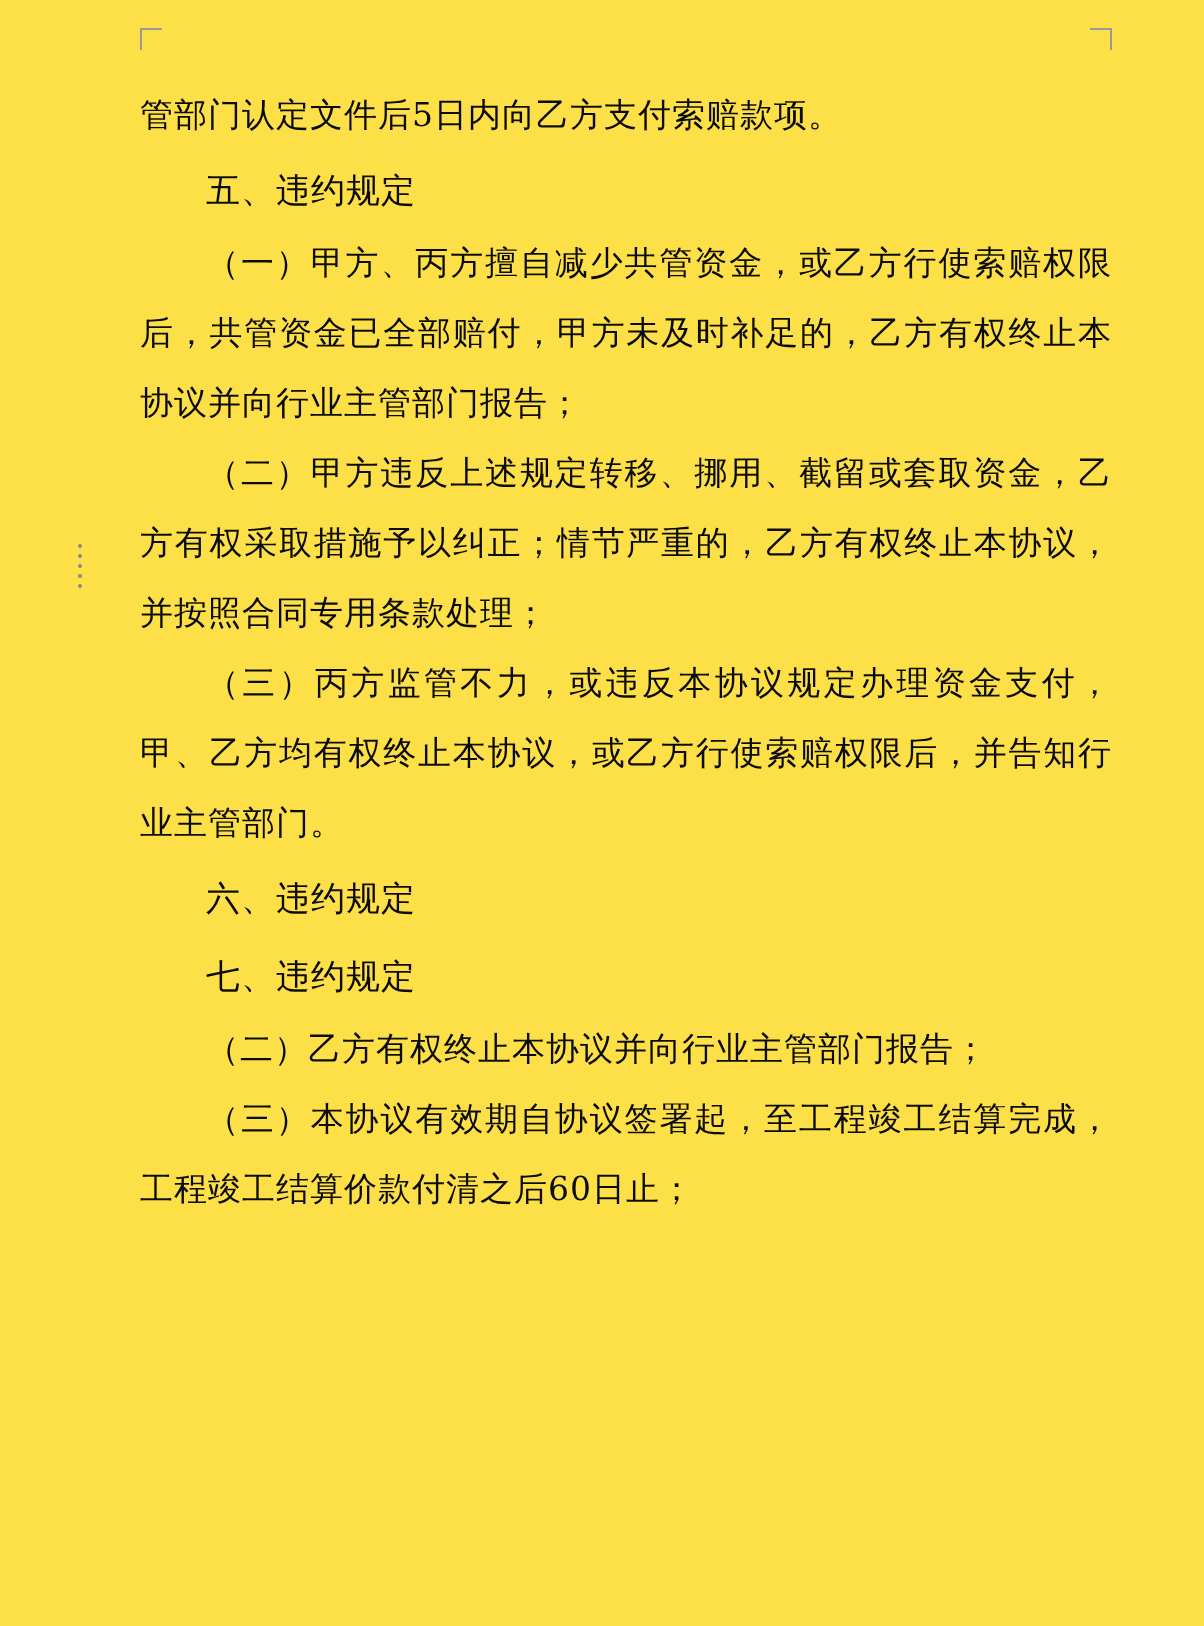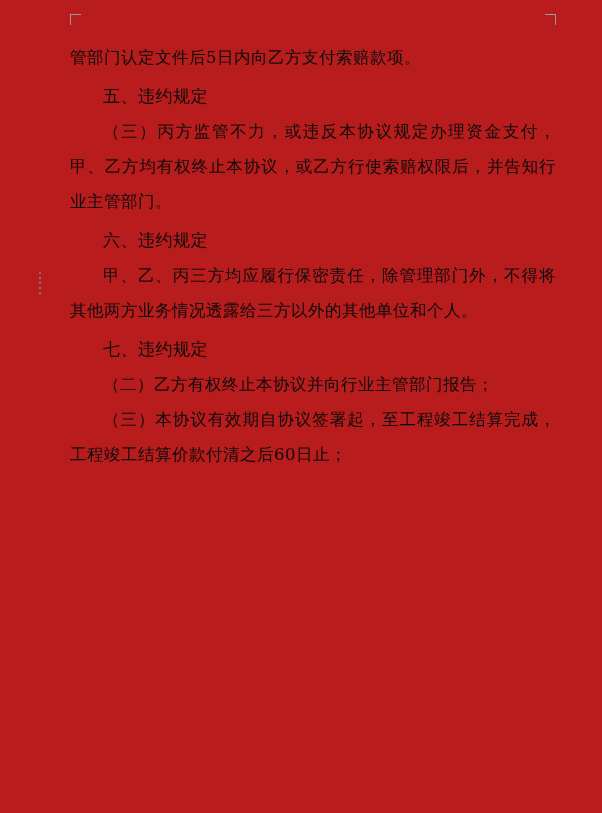--- a/index.html
+++ b/index.html
@@ -11,21 +11,21 @@
     height: 813px;
     background: #ffffff;
     font-family: "DejaVu Serif", serif;
     color: #000000;
     overflow: hidden;
     position: relative;
   }
   .page {
     position: absolute;
     inset: 0;
-    background: #b91c1c;
+    background: #fde047;
   }
   
   .crop {
     position: absolute;
     border-color: #9a9a9a;
     border-style: solid;
     border-width: 0;
     width: 10px;
     height: 10px;
   }
@@ -94,21 +94,22 @@
     <span></span>
       <span></span>
       <span></span>
       <span></span>
       <span></span>
   </div>
 
   <div class="doc-body">
     <p class="cont">管部门认定文件后5日内向乙方支付索赔款项。</p>
     <p class="heading">五、违约规定</p>
+    <p class="indent">（一）甲方、丙方擅自减少共管资金，或乙方行使索赔权限后，共管资金已全部赔付，甲方未及时补足的，乙方有权终止本协议并向行业主管部门报告；</p>
+    <p class="indent">（二）甲方违反上述规定转移、挪用、截留或套取资金，乙方有权采取措施予以纠正；情节严重的，乙方有权终止本协议，并按照合同专用条款处理；</p>
     <p class="indent">（三）丙方监管不力，或违反本协议规定办理资金支付，甲、乙方均有权终止本协议，或乙方行使索赔权限后，并告知行业主管部门。</p>
     <p class="heading">六、违约规定</p>
-    <p class="indent">甲、乙、丙三方均应履行保密责任，除管理部门外，不得将其他两方业务情况透露给三方以外的其他单位和个人。</p>
     <p class="heading">七、违约规定</p>
     <p class="indent">（二）乙方有权终止本协议并向行业主管部门报告；</p>
     <p class="indent">（三）本协议有效期自协议签署起，至工程竣工结算完成，工程竣工结算价款付清之后60日止；</p>
   </div>
 
 </div>
 
 </body></html>

